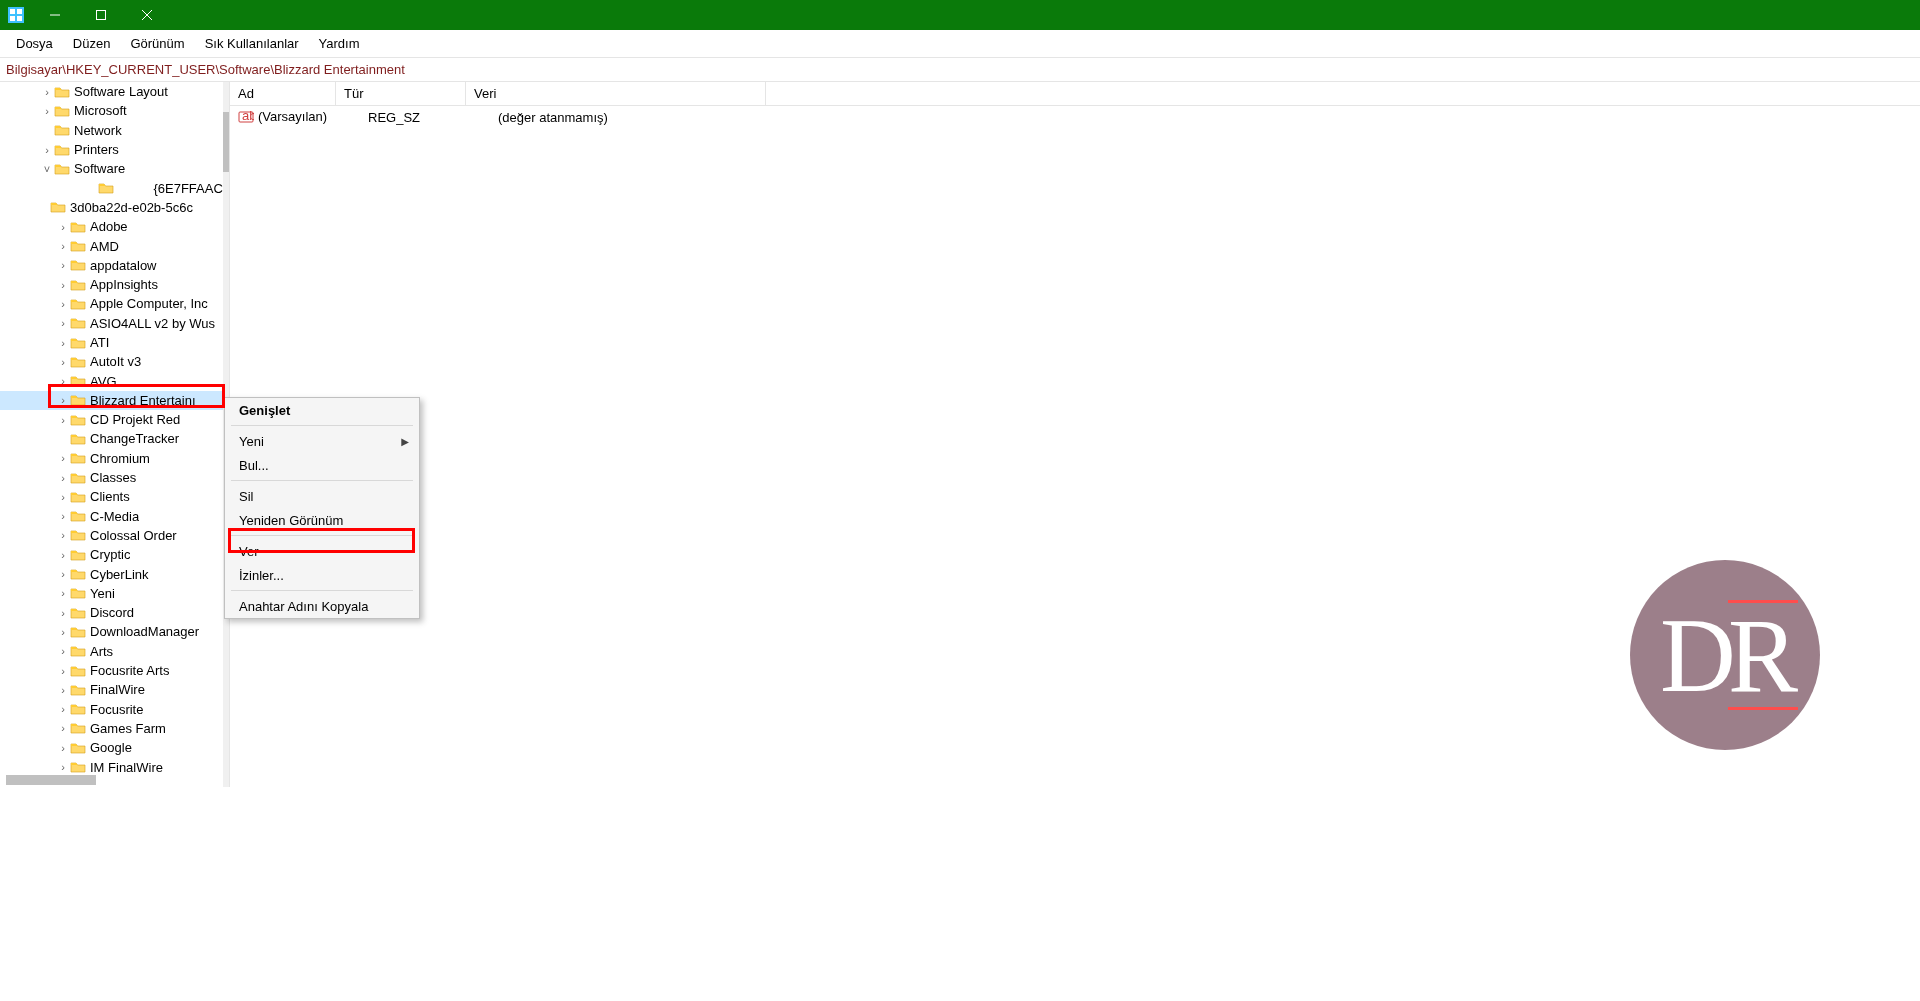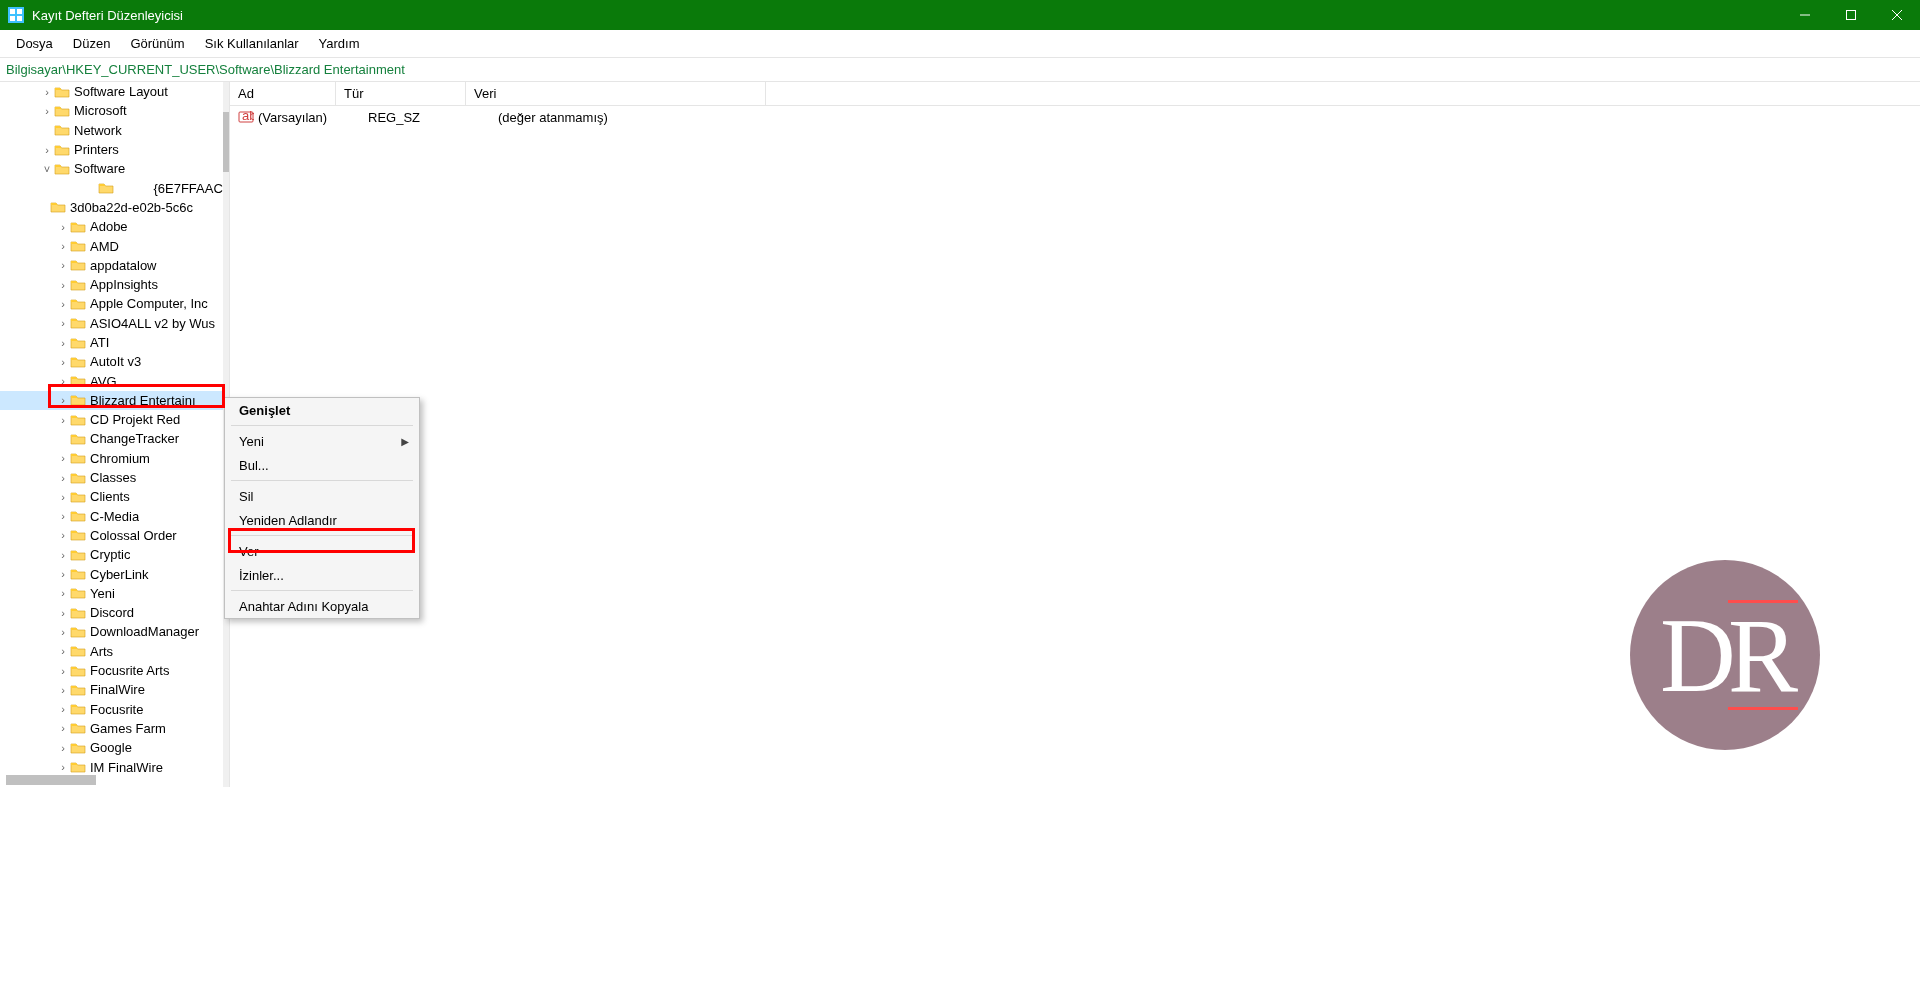--- a/index.html
+++ b/index.html
@@ -10,21 +10,21 @@
 .titlebar .app-icon { width:16px; height:16px; margin:0 8px; background:#3ec1ff; display:inline-flex; align-items:center; justify-content:center; }
 .titlebar .app-icon svg { width:14px; height:14px; }
 .titlebar .title { flex:1; }
 .titlebar .win-btn { width:46px; height:30px; display:flex; align-items:center; justify-content:center; color:#fff; }
 
 
 .menubar { height:28px; background:#fff; border-bottom:1px solid #e5e5e5; display:flex; align-items:center; padding:0 6px; }
 .menubar .menu-item { padding:4px 10px; }
 
 
-.addressbar { height:24px; border-bottom:1px solid #e5e5e5; display:flex; align-items:center; padding:0 6px; color:#15803d; }
+.addressbar { height:24px; border-bottom:1px solid #e5e5e5; display:flex; align-items:center; padding:0 6px; color:#7f1d1d; }
 
 
 .main { display:flex; height:calc(787px - 30px - 28px - 24px); }
 .tree { width:230px; border-right:1px solid #e5e5e5; overflow:hidden; position:relative; }
 .tree-inner { position:absolute; top:0; left:0; right:6px; }
 .tree .scroll-track { position:absolute; right:0; top:0; width:6px; height:100%; background:#f0f0f0; }
 .tree .scroll-thumb { position:absolute; right:0; top:30px; width:6px; height:60px; background:#c0c0c0; }
 
 .node { display:flex; align-items:center; height:19.3px; white-space:nowrap; overflow:hidden; }
 .node .twisty { width:14px; text-align:center; color:#666; font-size:11px; }
@@ -36,21 +36,21 @@
 .node.selected .label { color:#000; }
 
 
 .hl-red { position:absolute; border:3px solid #ff0000; pointer-events:none; z-index:100; }
 
 
 .list { flex:1; }
 .list-header { display:flex; border-bottom:1px solid #e5e5e5; }
 .list-header .col { padding:4px 8px; border-right:1px solid #e5e5e5; color:#000; }
 .list-row { display:flex; align-items:center; height:22px; }
-.list-row .cell { padding:0 8px; display:flex; align-items:center; }
+.list-row .cell { padding:0 8px; display:flex; align-items:flex-start; }
 .list-row .ico { width:16px; height:16px; margin-right:4px; display:inline-flex; align-items:center; justify-content:center; }
 .list-row .ico svg { width:16px; height:16px; }
 
 
 .ctx { position:absolute; left:224px; top:397px; width:196px; background:#f5f5f5; border:1px solid #c0c0c0; box-shadow:3px 3px 6px rgba(0,0,0,.25); z-index:50; }
 .ctx .ctx-item { height:24px; display:flex; align-items:center; padding:0 14px; position:relative; }
 .ctx .ctx-item.bold { font-weight:700; }
 .ctx .ctx-sep { height:1px; background:#d8d8d8; margin:3px 6px; }
 .ctx .ctx-item .arrow { position:absolute; right:10px; font-size:10px; color:#444; }
 
@@ -69,21 +69,20 @@
 
 <div class="titlebar">
   <span class="app-icon">
     <svg viewBox="0 0 14 14">
         <rect x="1" y="1" width="5" height="5" fill="#fff"></rect>
         <rect x="8" y="1" width="5" height="5" fill="#fff"></rect>
         <rect x="1" y="8" width="5" height="5" fill="#fff"></rect>
         <rect x="8" y="8" width="5" height="5" fill="#fff"></rect>
       </svg>
   </span>
-  <span class="title">Kayıt Defteri Düzenleyicisi</span>
   <div class="win-btn">
       <svg width="12" height="12" viewBox="0 0 12 12">
         <line x1="1" y1="6" x2="11" y2="6" stroke="#fff" stroke-width="1"></line>
       </svg>
     </div>
   <div class="win-btn">
       <svg width="12" height="12" viewBox="0 0 12 12">
         <rect x="1.5" y="1.5" width="9" height="9" fill="none" stroke="#fff" stroke-width="1"></rect>
       </svg>
     </div>
@@ -440,21 +439,21 @@
       <span class="arrow">▶</span>
     </div>
   <div class="ctx-item">
       <span>Bul...</span>
     </div>
   <div class="ctx-sep"></div>
   <div class="ctx-item">
       <span>Sil</span>
     </div>
   <div class="ctx-item">
-      <span>Yeniden Adlandır</span>
+      <span>Yeniden Görünüm</span>
     </div>
   <div class="ctx-sep"></div>
   <div class="ctx-item">
       <span>Ver</span>
     </div>
   <div class="ctx-item">
       <span>İzinler...</span>
     </div>
   <div class="ctx-sep"></div>
   <div class="ctx-item">

